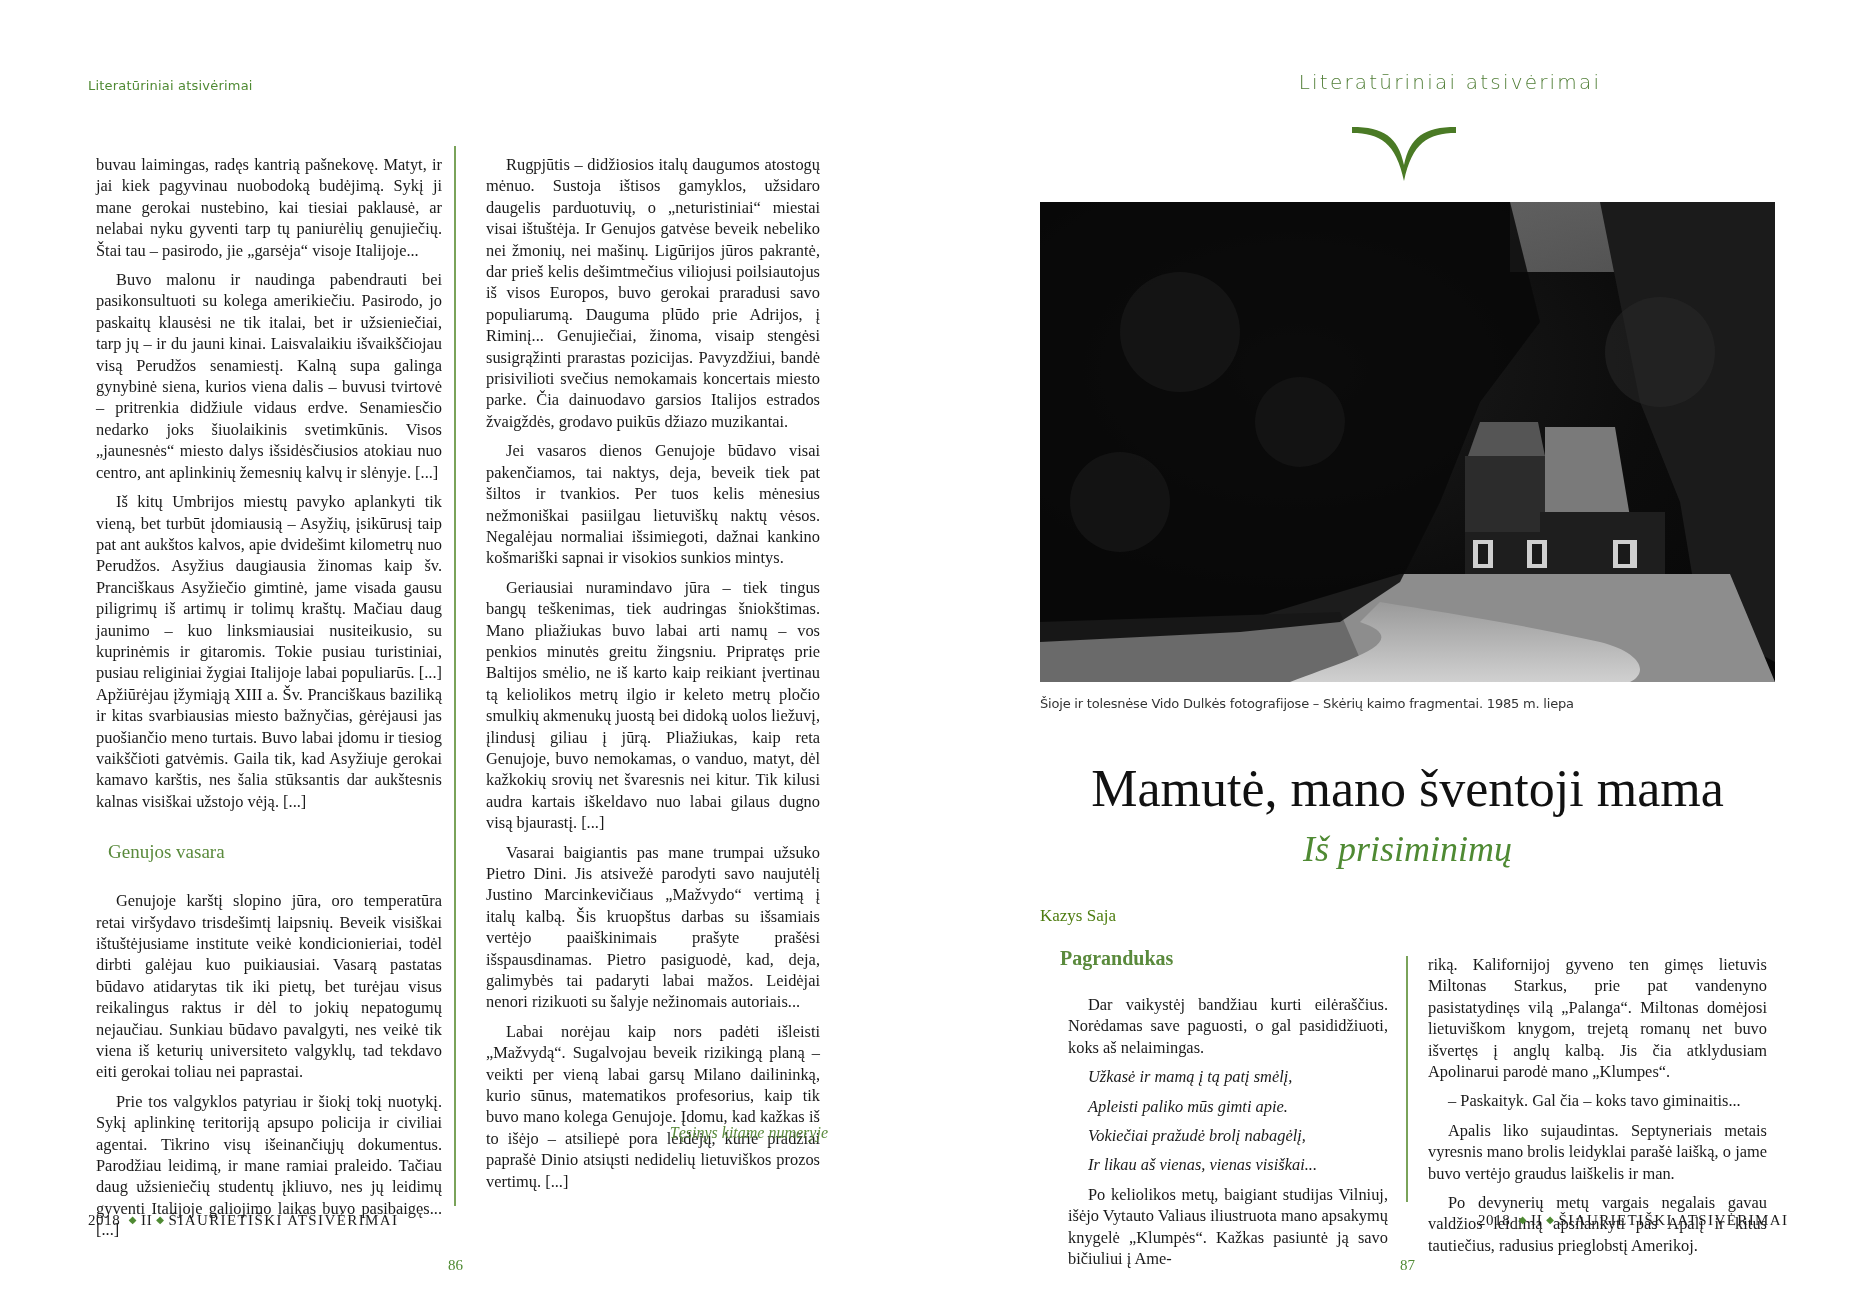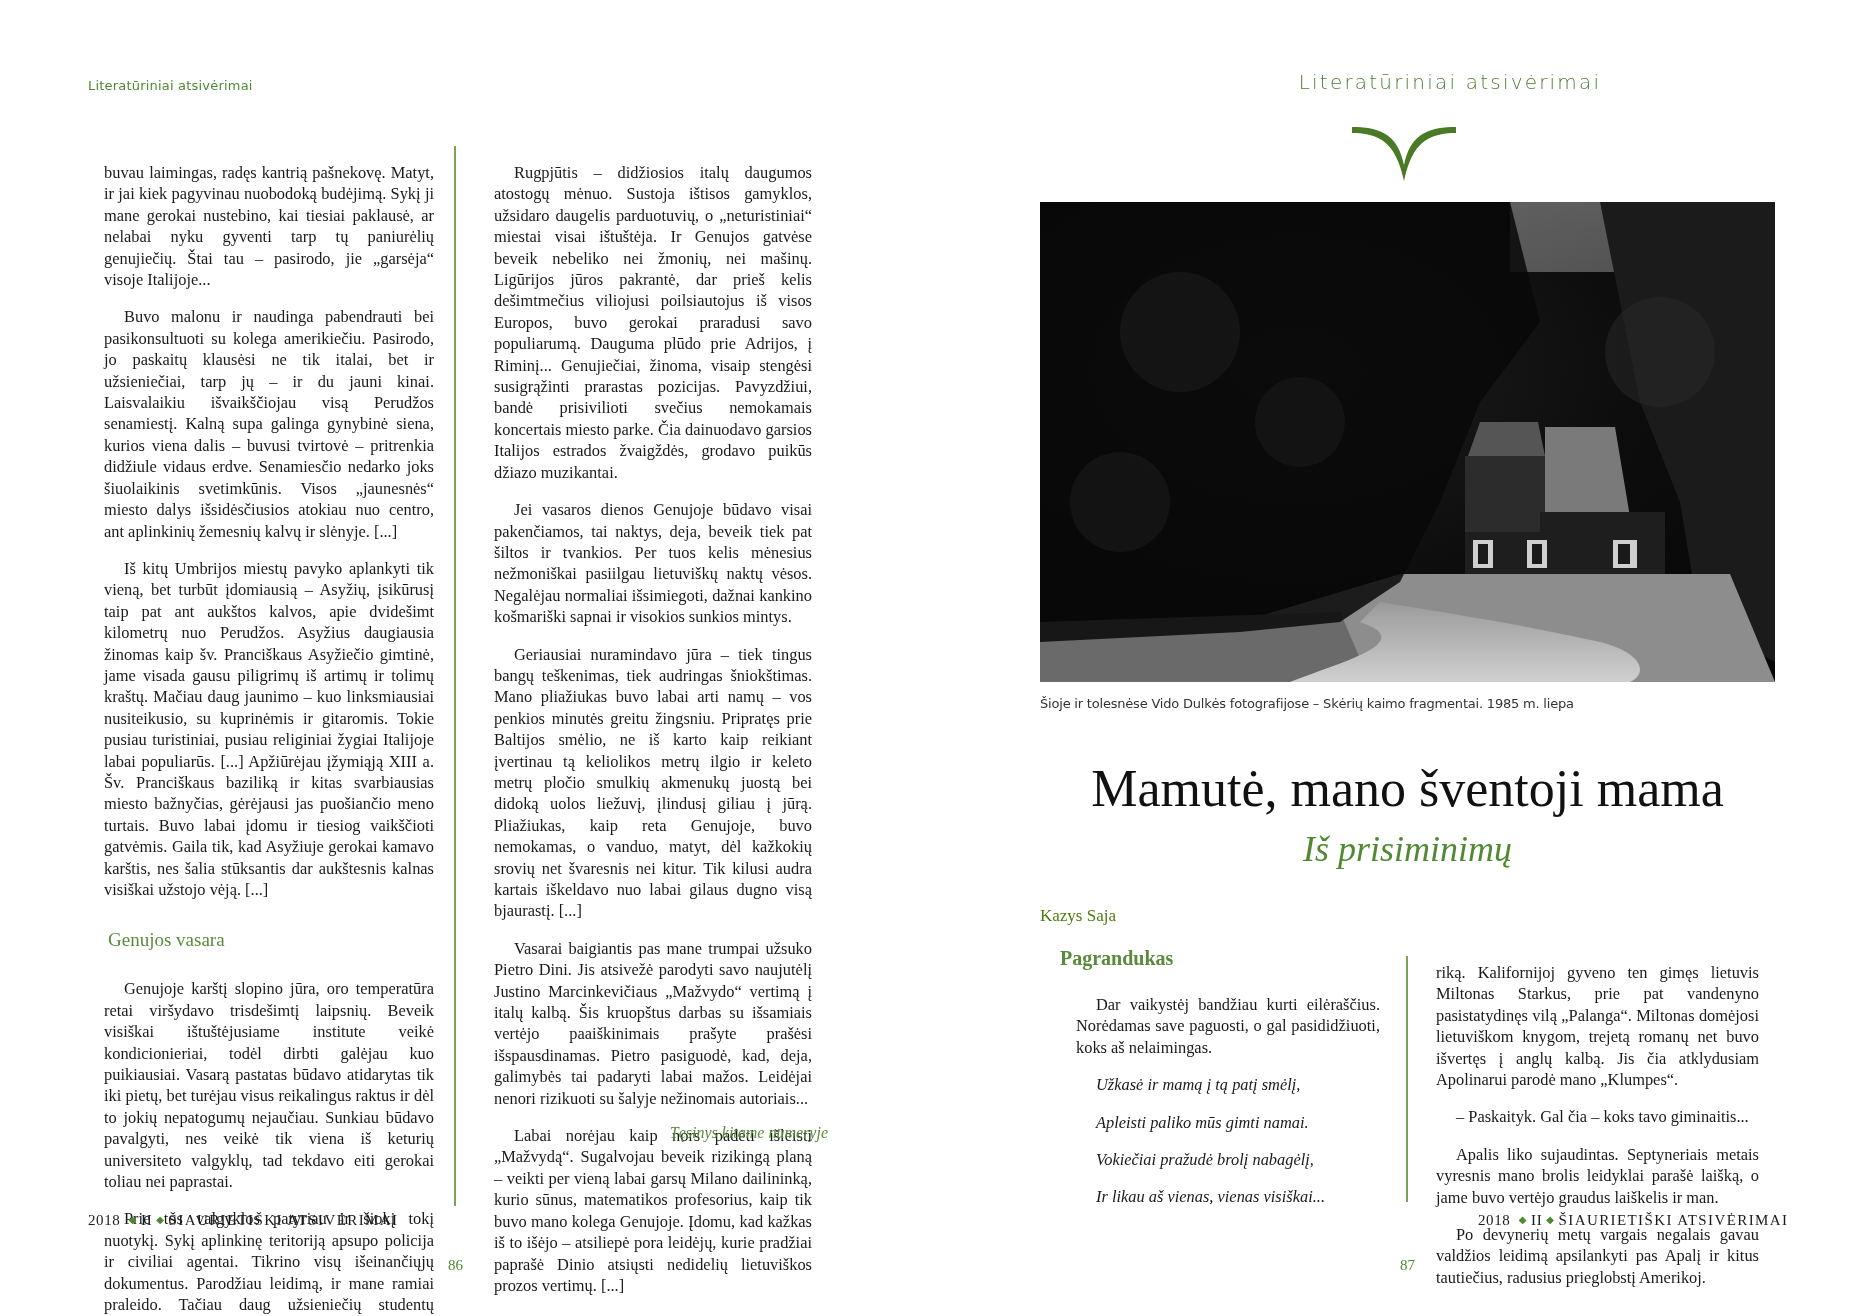--- a/index.html
+++ b/index.html
@@ -6,21 +6,21 @@
   body { width: 1861px; height: 1316px; position: relative; overflow: hidden;
          font-family: "Liberation Serif", "DejaVu Serif", serif; color: #1a1a1a; }
   .abs { position: absolute; }
   .running-head-left { left: 88px; top: 78px; font-family: "DejaVu Sans", "Liberation Sans", sans-serif;
        font-size: 13px; color: #4f8a33; letter-spacing: 0.2px; }
   .running-head-right { left: 1240px; top: 70px; width: 420px; text-align: center;
        font-family: "DejaVu Sans", "Liberation Sans", sans-serif; font-size: 20px; color: #4f7d35;
        letter-spacing: 2.2px; font-weight: 300; }
   .col { position: absolute; font-size: 16.4px; line-height: 21.4px; text-align: justify;
          hyphens: manual; }
-  .col p { margin: 16px; text-indent: 20px; }
+  .col p { margin: 8px; text-indent: 20px; }
   .col p.noindent { text-indent: 0; }
   .col1 { left: 88px; top: 146px; width: 362px; }
   .col2 { left: 478px; top: 146px; width: 350px; }
   .subhead { color: #5a8a3c; font-size: 19px; line-height: 24px; margin: 28px 0 26px 20px !important;
              text-indent: 0 !important; text-align: left; }
   .divider { position: absolute; width: 2px; background: #7aa35a; }
   .continued { position: absolute; left: 560px; width: 268px; top: 1124px; text-align: right;
                font-style: italic; color: #5a8a3c; font-size: 16px; }
   .footer { position: absolute; top: 1212px; font-size: 15px; letter-spacing: 0.6px; color: #1a1a1a; text-align: right; }
   .footer .dot { color: #4f8a33; font-size: 10px; vertical-align: 2px; margin: 0 4px; }
@@ -132,23 +132,24 @@
 <div class="caption">Šioje ir tolesnėse Vido Dulkės fotografijose – Skėrių kaimo fragmentai. 1985 m. liepa</div>
 
 <div class="title">Mamutė, mano šventoji mama</div>
 <div class="subtitle">Iš prisiminimų</div>
 <div class="author">Kazys Saja</div>
 
 <div class="col rcol1">
   <p class="subhead">Pagrandukas</p>
   <p>Dar vaikystėj bandžiau kurti eilėraščius. Norėdamas save paguosti, o gal pasididžiuoti, koks aš nelaimingas.</p>
   <p class="poem">Užkasė ir mamą į tą patį smėlį,</p>
-  <p class="poem">Apleisti paliko mūs gimti namai.</p>
+  <p class="poem">Apleisti paliko mūs gimti apie.</p>
   <p class="poem">Vokiečiai pražudė brolį nabagėlį,</p>
   <p class="poem">Ir likau aš vienas, vienas visiškai...</p>
+  <p>Po keliolikos metų, baigiant studijas Vilniuj, išėjo Vytauto Valiaus iliustruota mano apsakymų knygelė „Klumpės“. Kažkas pasiuntė ją savo bičiuliui į Ame-</p>
 </div>
 
 <div class="divider" style="left:1406px; top:956px; height:246px;"></div>
 
 <div class="col rcol2">
   <p class="noindent">riką. Kalifornijoj gyveno ten gimęs lietuvis Miltonas Starkus, prie pat vandenyno pasistatydinęs vilą „Palanga“. Miltonas domėjosi lietuviškom knygom, trejetą romanų net buvo išvertęs į anglų kalbą. Jis čia atklydusiam Apolinarui parodė mano „Klumpes“.</p>
   <p>– Paskaityk. Gal čia – koks tavo giminaitis...</p>
   <p>Apalis liko sujaudintas. Septyneriais metais vyresnis mano brolis leidyklai parašė laišką, o jame buvo vertėjo graudus laiškelis ir man.</p>
   <p>Po devynerių metų vargais negalais gavau valdžios leidimą apsilankyti pas Apalį ir kitus tautiečius, radusius prieglobstį Amerikoj.</p>
 </div>

